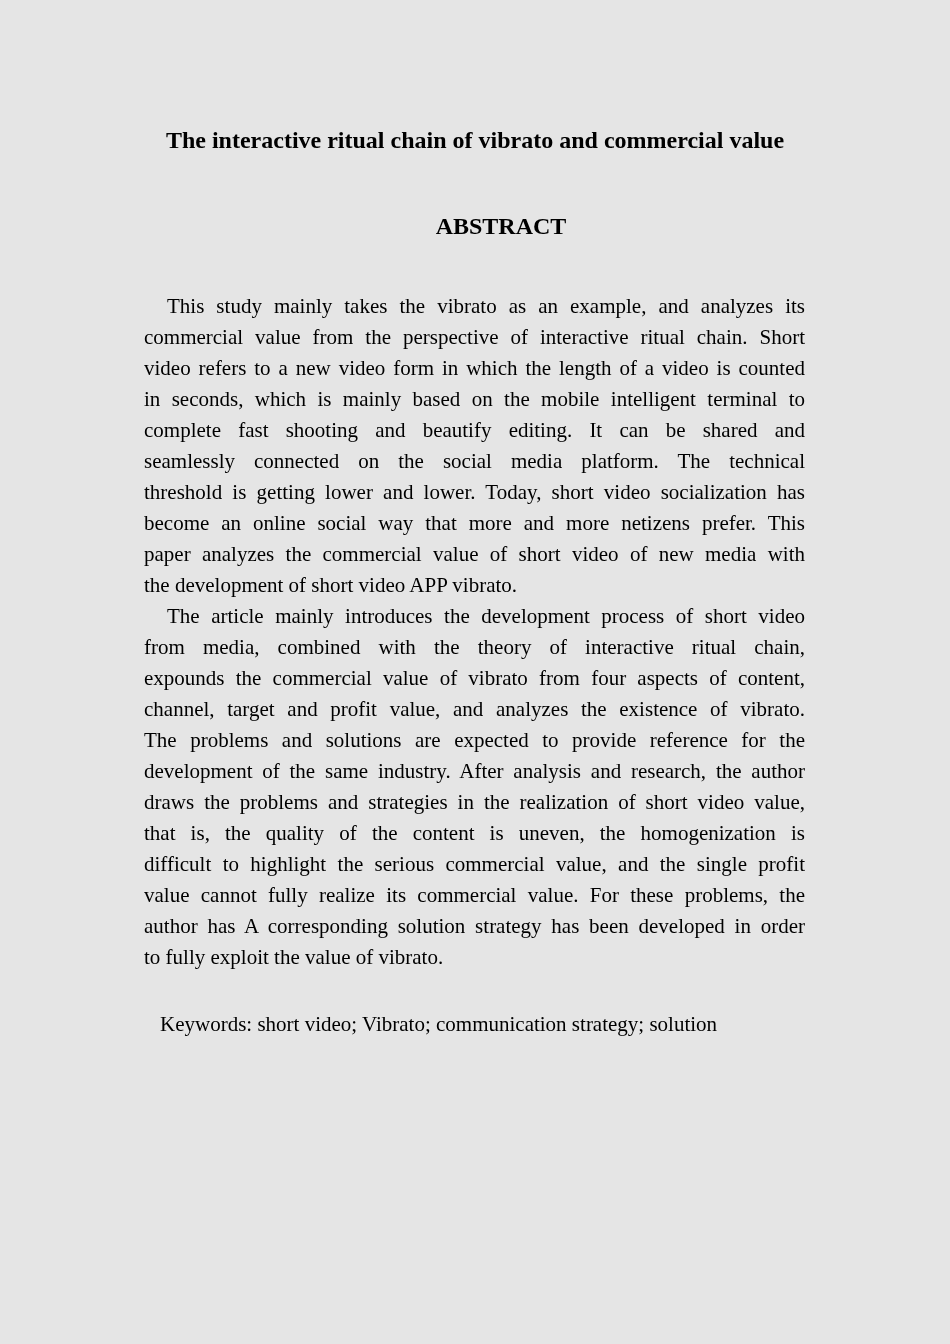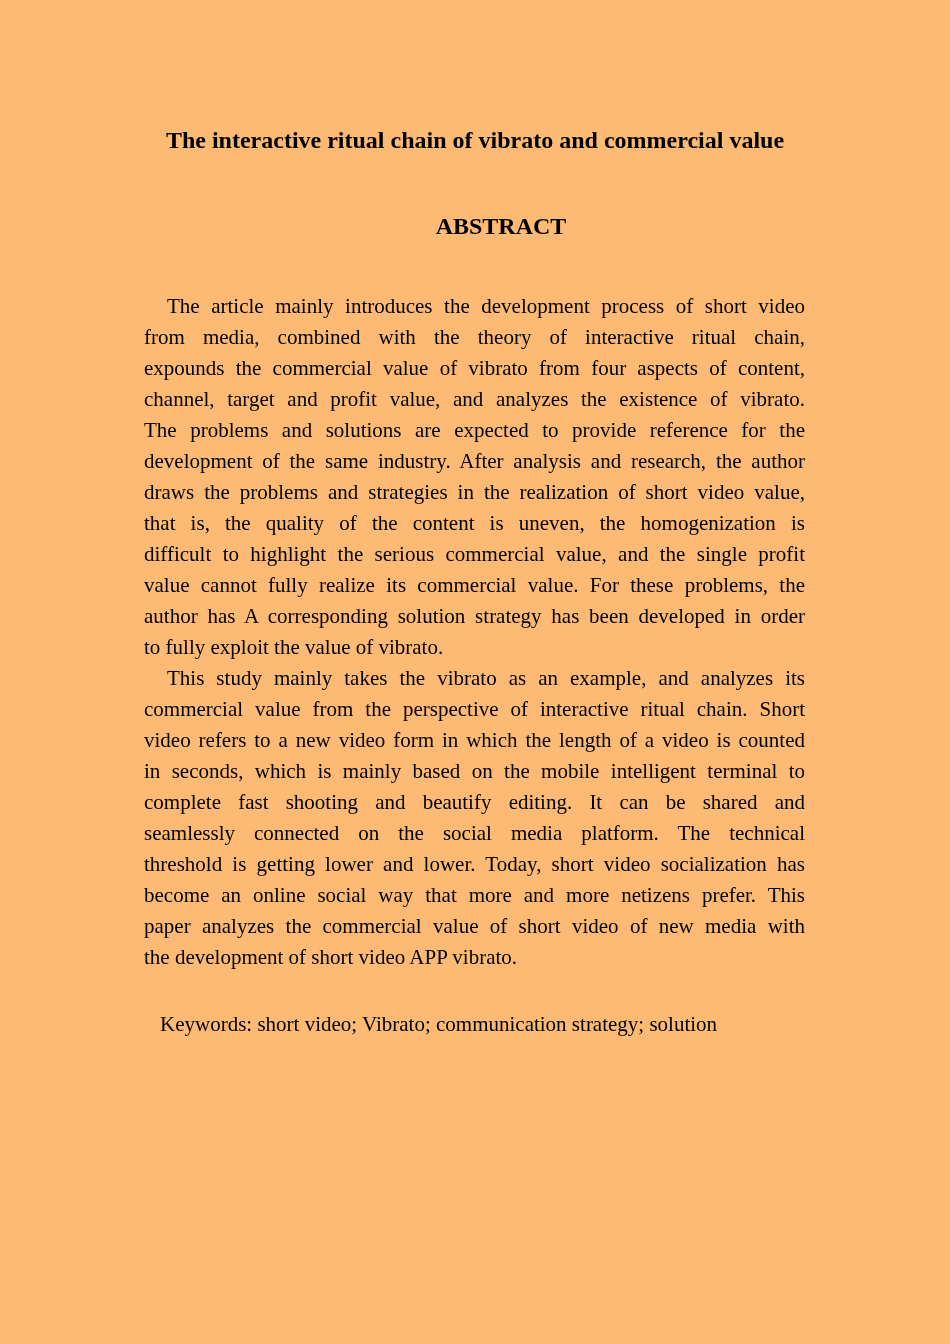--- a/index.html
+++ b/index.html
@@ -14,21 +14,21 @@
       overflow: hidden;
       font-family: "Liberation Serif", "DejaVu Serif", serif;
       color: #000000;
     }
     .page {
       position: absolute;
       left: 0;
       top: 0;
       width: 950px;
       height: 1344px;
-      background: #fdba74;
+      background: #e5e5e5;
     }
     .title {
       position: absolute;
       left: 0;
       width: 950px;
       top: 124px;
       text-align: center;
       font-weight: bold;
       font-size: 24px;
       line-height: 32px;
@@ -79,41 +79,41 @@
   </style>
 </head>
 <body>
 
 <div class="page">
   <h1 class="title">The interactive ritual chain of vibrato and commercial value</h1>
   <h2 class="abstract-heading">ABSTRACT</h2>
 
   <div class="body-text">
     <div>
+      <span class="line indent">This study mainly takes the vibrato as an example, and analyzes its</span>
+      <span class="line">commercial value from the perspective of interactive ritual chain. Short</span>
+      <span class="line">video refers to a new video form in which the length of a video is counted</span>
+      <span class="line">in seconds, which is mainly based on the mobile intelligent terminal to</span>
+      <span class="line">complete fast shooting and beautify editing. It can be shared and</span>
+      <span class="line">seamlessly connected on the social media platform. The technical</span>
+      <span class="line">threshold is getting lower and lower. Today, short video socialization has</span>
+      <span class="line">become an online social way that more and more netizens prefer. This</span>
+      <span class="line">paper analyzes the commercial value of short video of new media with</span>
+      <span class="line last">the development of short video APP vibrato.</span>
+    </div>
+    <div>
       <span class="line indent">The article mainly introduces the development process of short video</span>
       <span class="line">from media, combined with the theory of interactive ritual chain,</span>
       <span class="line">expounds the commercial value of vibrato from four aspects of content,</span>
       <span class="line">channel, target and profit value, and analyzes the existence of vibrato.</span>
       <span class="line">The problems and solutions are expected to provide reference for the</span>
       <span class="line">development of the same industry. After analysis and research, the author</span>
       <span class="line">draws the problems and strategies in the realization of short video value,</span>
       <span class="line">that is, the quality of the content is uneven, the homogenization is</span>
       <span class="line">difficult to highlight the serious commercial value, and the single profit</span>
       <span class="line">value cannot fully realize its commercial value. For these problems, the</span>
       <span class="line">author has A corresponding solution strategy has been developed in order</span>
       <span class="line last">to fully exploit the value of vibrato.</span>
     </div>
-    <div>
-      <span class="line indent">This study mainly takes the vibrato as an example, and analyzes its</span>
-      <span class="line">commercial value from the perspective of interactive ritual chain. Short</span>
-      <span class="line">video refers to a new video form in which the length of a video is counted</span>
-      <span class="line">in seconds, which is mainly based on the mobile intelligent terminal to</span>
-      <span class="line">complete fast shooting and beautify editing. It can be shared and</span>
-      <span class="line">seamlessly connected on the social media platform. The technical</span>
-      <span class="line">threshold is getting lower and lower. Today, short video socialization has</span>
-      <span class="line">become an online social way that more and more netizens prefer. This</span>
-      <span class="line">paper analyzes the commercial value of short video of new media with</span>
-      <span class="line last">the development of short video APP vibrato.</span>
-    </div>
   </div>
 
   <p class="keywords">Keywords: short video; Vibrato; communication strategy; solution</p>
 </div>
 
 </body></html>

